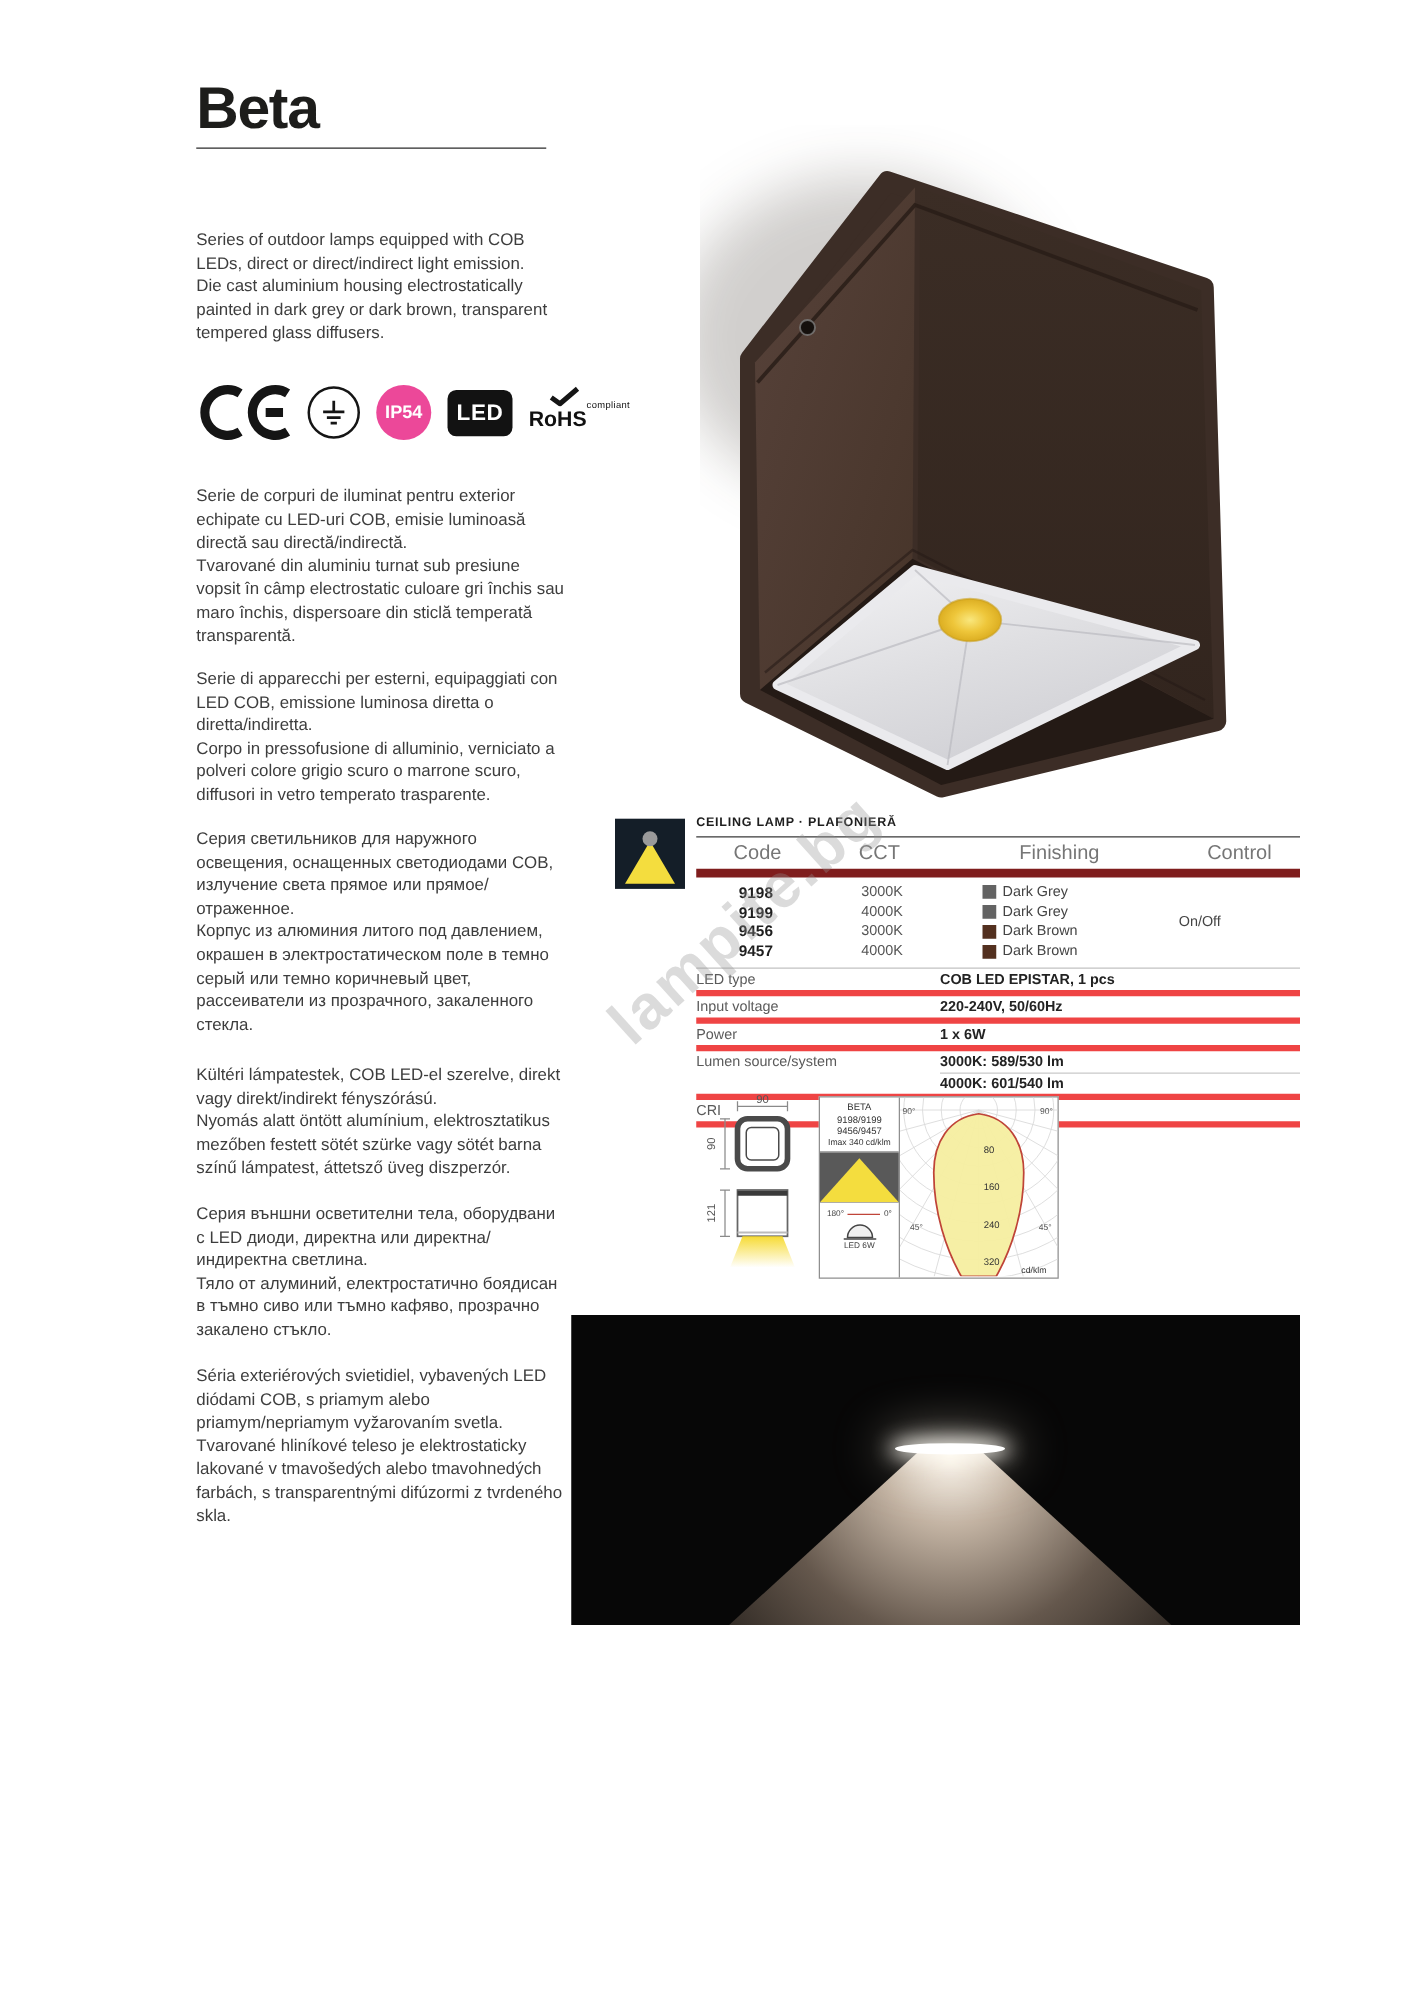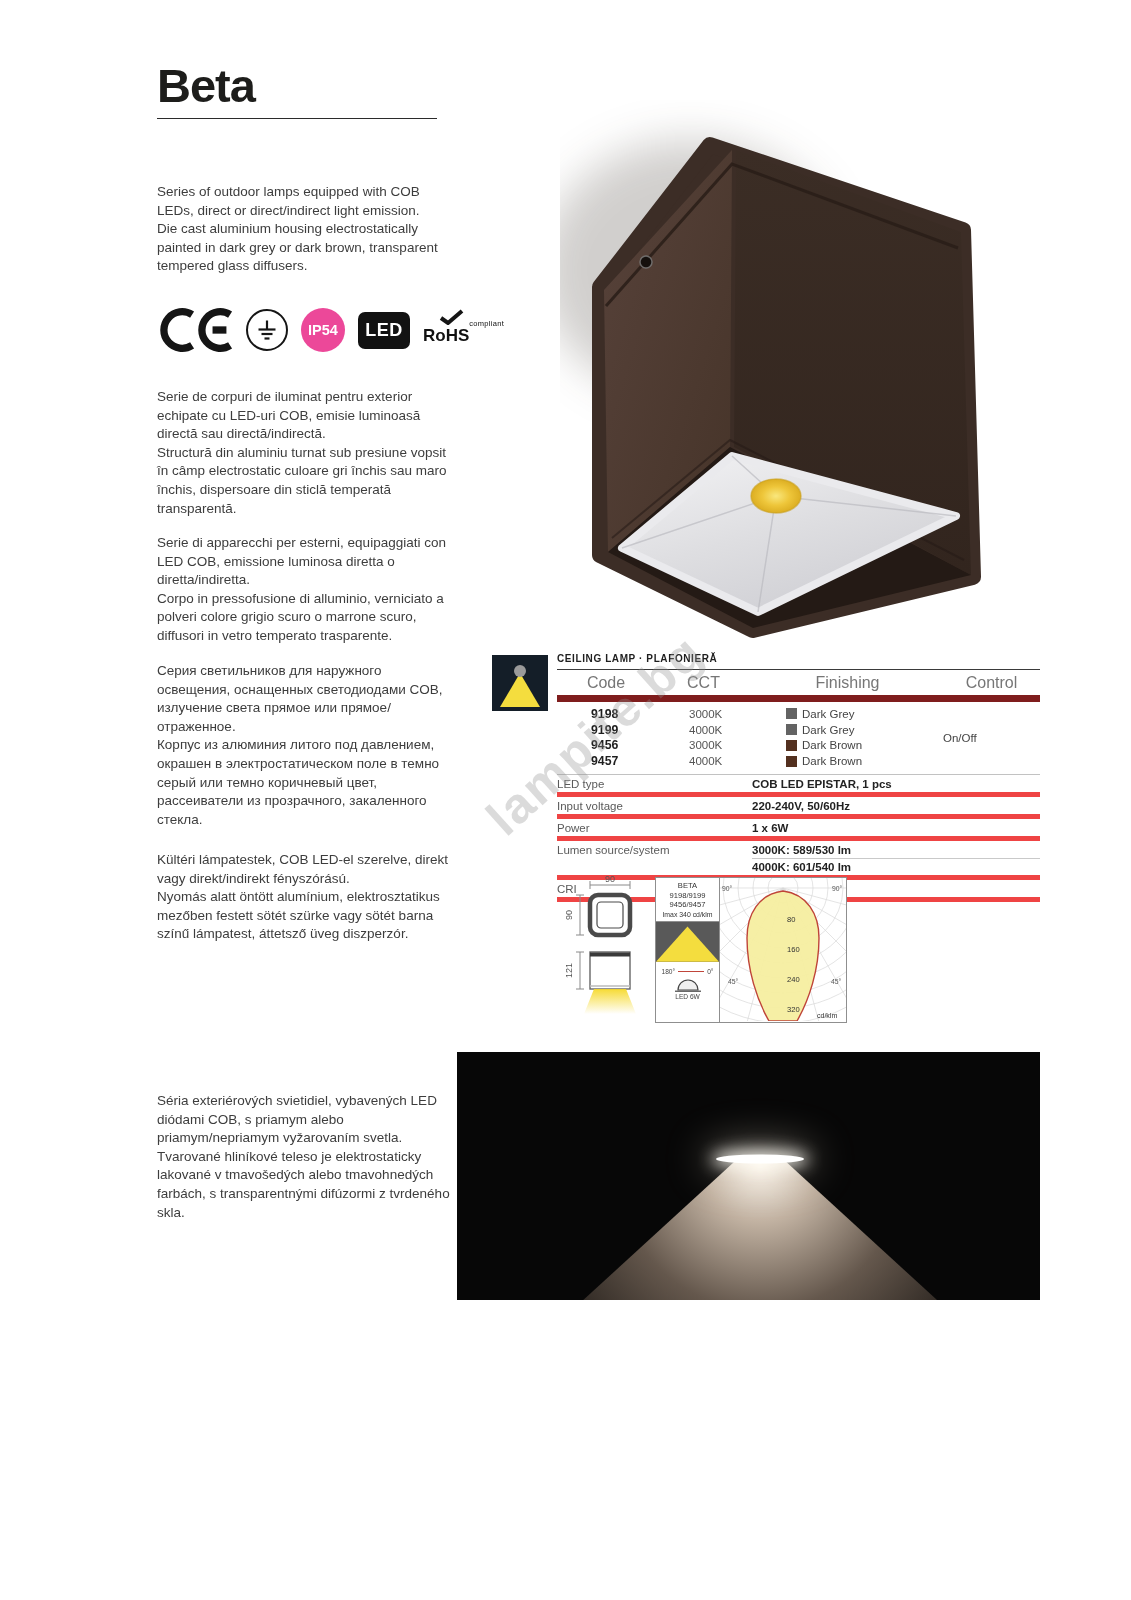--- a/index.html
+++ b/index.html
@@ -79,27 +79,29 @@
 <body>
 
 <div class="page">
 
   <div class="title">Beta</div>
   <div class="title-rule"></div>
 
   <div class="desc d-en">Series of outdoor lamps equipped with COB LEDs, direct or direct/indirect light emission.
 Die cast aluminium housing electrostatically painted in dark grey or dark brown, transparent tempered glass diffusers.</div>
   <div class="desc d-ro">Serie de corpuri de iluminat pentru exterior echipate cu LED-uri COB, emisie luminoasă directă sau directă/indirectă.
-Structură din aluminiu turnat sub presiune vopsit în câmp electrostatic culoare gri închis sau maro închis, dispersoare din sticlă temperată transparentă.</div>
+Tvarované din aluminiu turnat sub presiune vopsit în câmp electrostatic culoare gri închis sau maro închis, dispersoare din sticlă temperată transparentă.</div>
   <div class="desc d-it">Serie di apparecchi per esterni, equipaggiati con LED COB, emissione luminosa diretta o diretta/indiretta.
 Corpo in pressofusione di alluminio, verniciato a polveri colore grigio scuro o marrone scuro, diffusori in vetro temperato trasparente.</div>
   <div class="desc d-ru">Серия светильников для наружного освещения, оснащенных светодиодами COB, излучение света прямое или прямое/отраженное.
 Корпус из алюминия литого под давлением, окрашен в электростатическом поле в темно серый или темно коричневый цвет, рассеиватели из прозрачного, закаленного стекла.</div>
   <div class="desc d-hu">Kültéri lámpatestek, COB LED-el szerelve, direkt vagy direkt/indirekt fényszórású.
 Nyomás alatt öntött alumínium, elektrosztatikus mezőben festett sötét szürke vagy sötét barna színű lámpatest, áttetsző üveg diszperzór.</div>
+  <div class="desc d-bg">Серия външни осветителни тела, оборудвани с LED диоди, директна или директна/индиректна светлина.
+Тяло от алуминий, електростатично боядисан в тъмно сиво или тъмно кафяво, прозрачно закалено стъкло.</div>
   <div class="desc d-sk">Séria exteriérových svietidiel, vybavených LED diódami COB, s priamym alebo priamym/nepriamym vyžarovaním svetla.
 Tvarované hliníkové teleso je elektrostaticky lakované v tmavošedých alebo tmavohnedých farbách, s transparentnými difúzormi z tvrdeného skla.</div>
 
   <div class="badges">
     <svg width="76" height="46" viewBox="0 0 104 60">
       <path d="M48,9 A25,25 0 1 0 48,51" fill="none" stroke="#151515" stroke-width="10" stroke-linecap="butt"></path>
       <path d="M100,9 A25,25 0 1 0 100,51" fill="none" stroke="#151515" stroke-width="10"></path>
       <line x1="76" y1="30" x2="95" y2="30" stroke="#151515" stroke-width="10"></line>
     </svg>
     <div class="b-earth">

